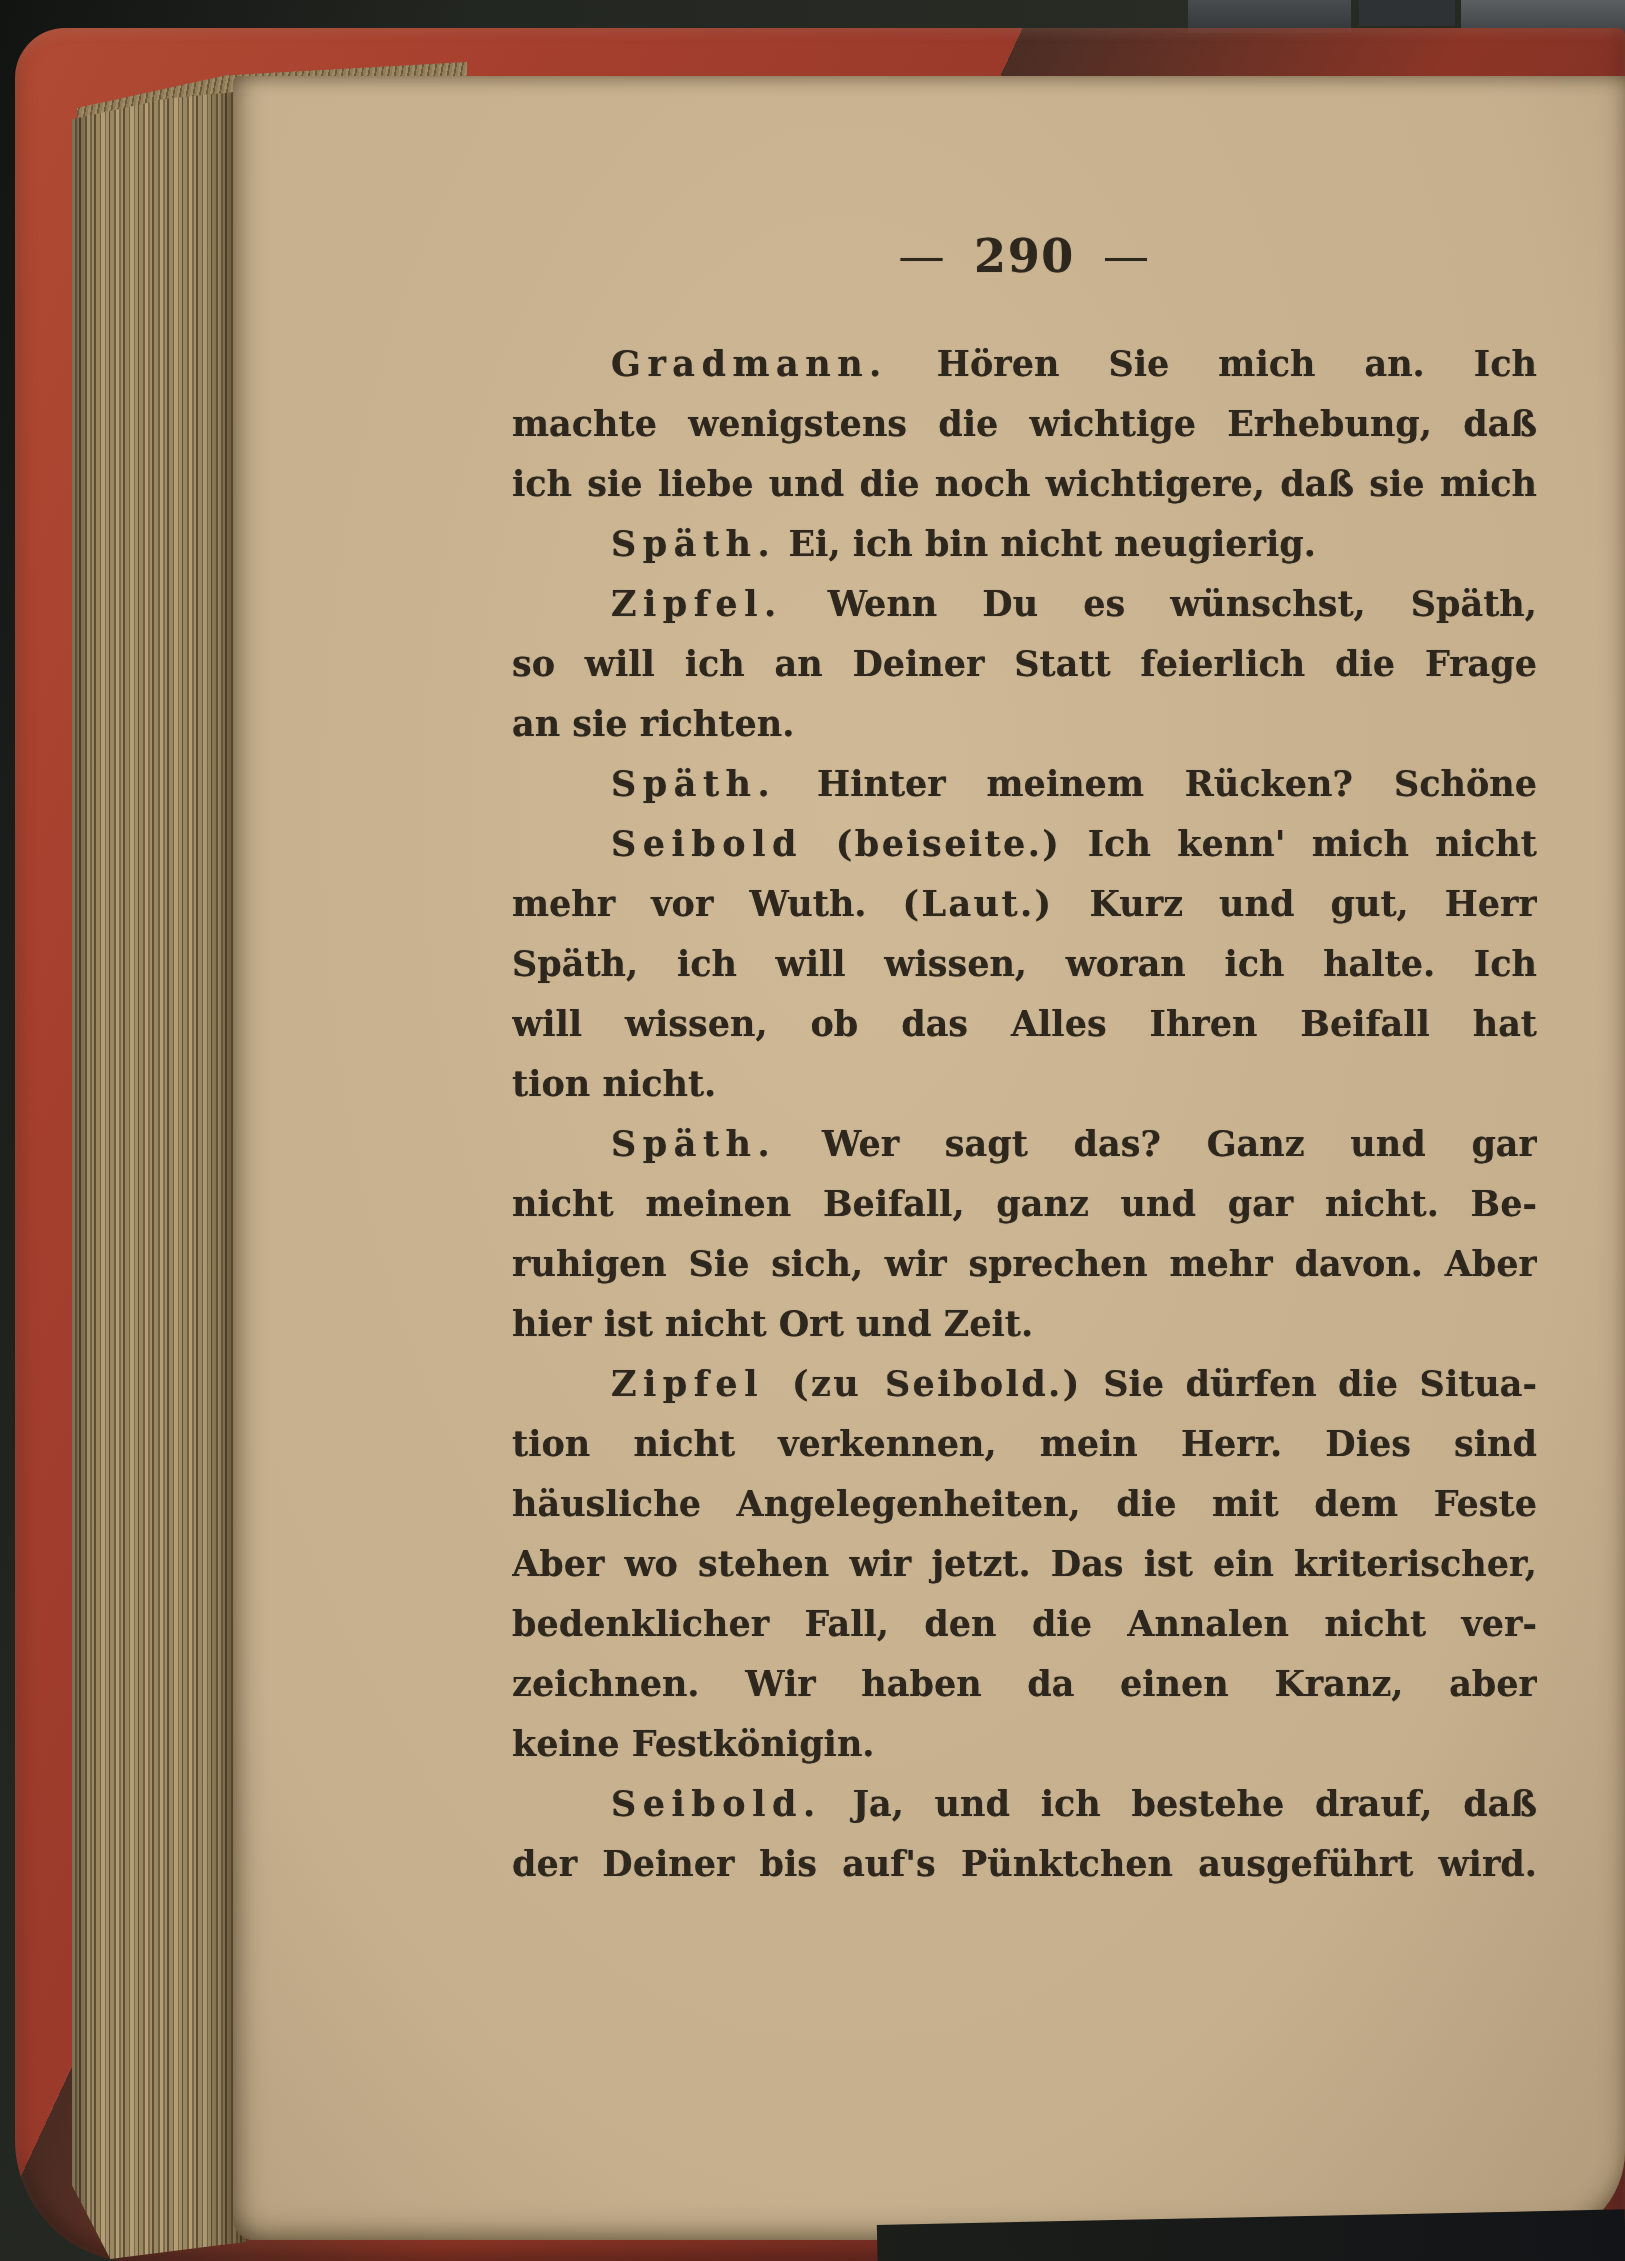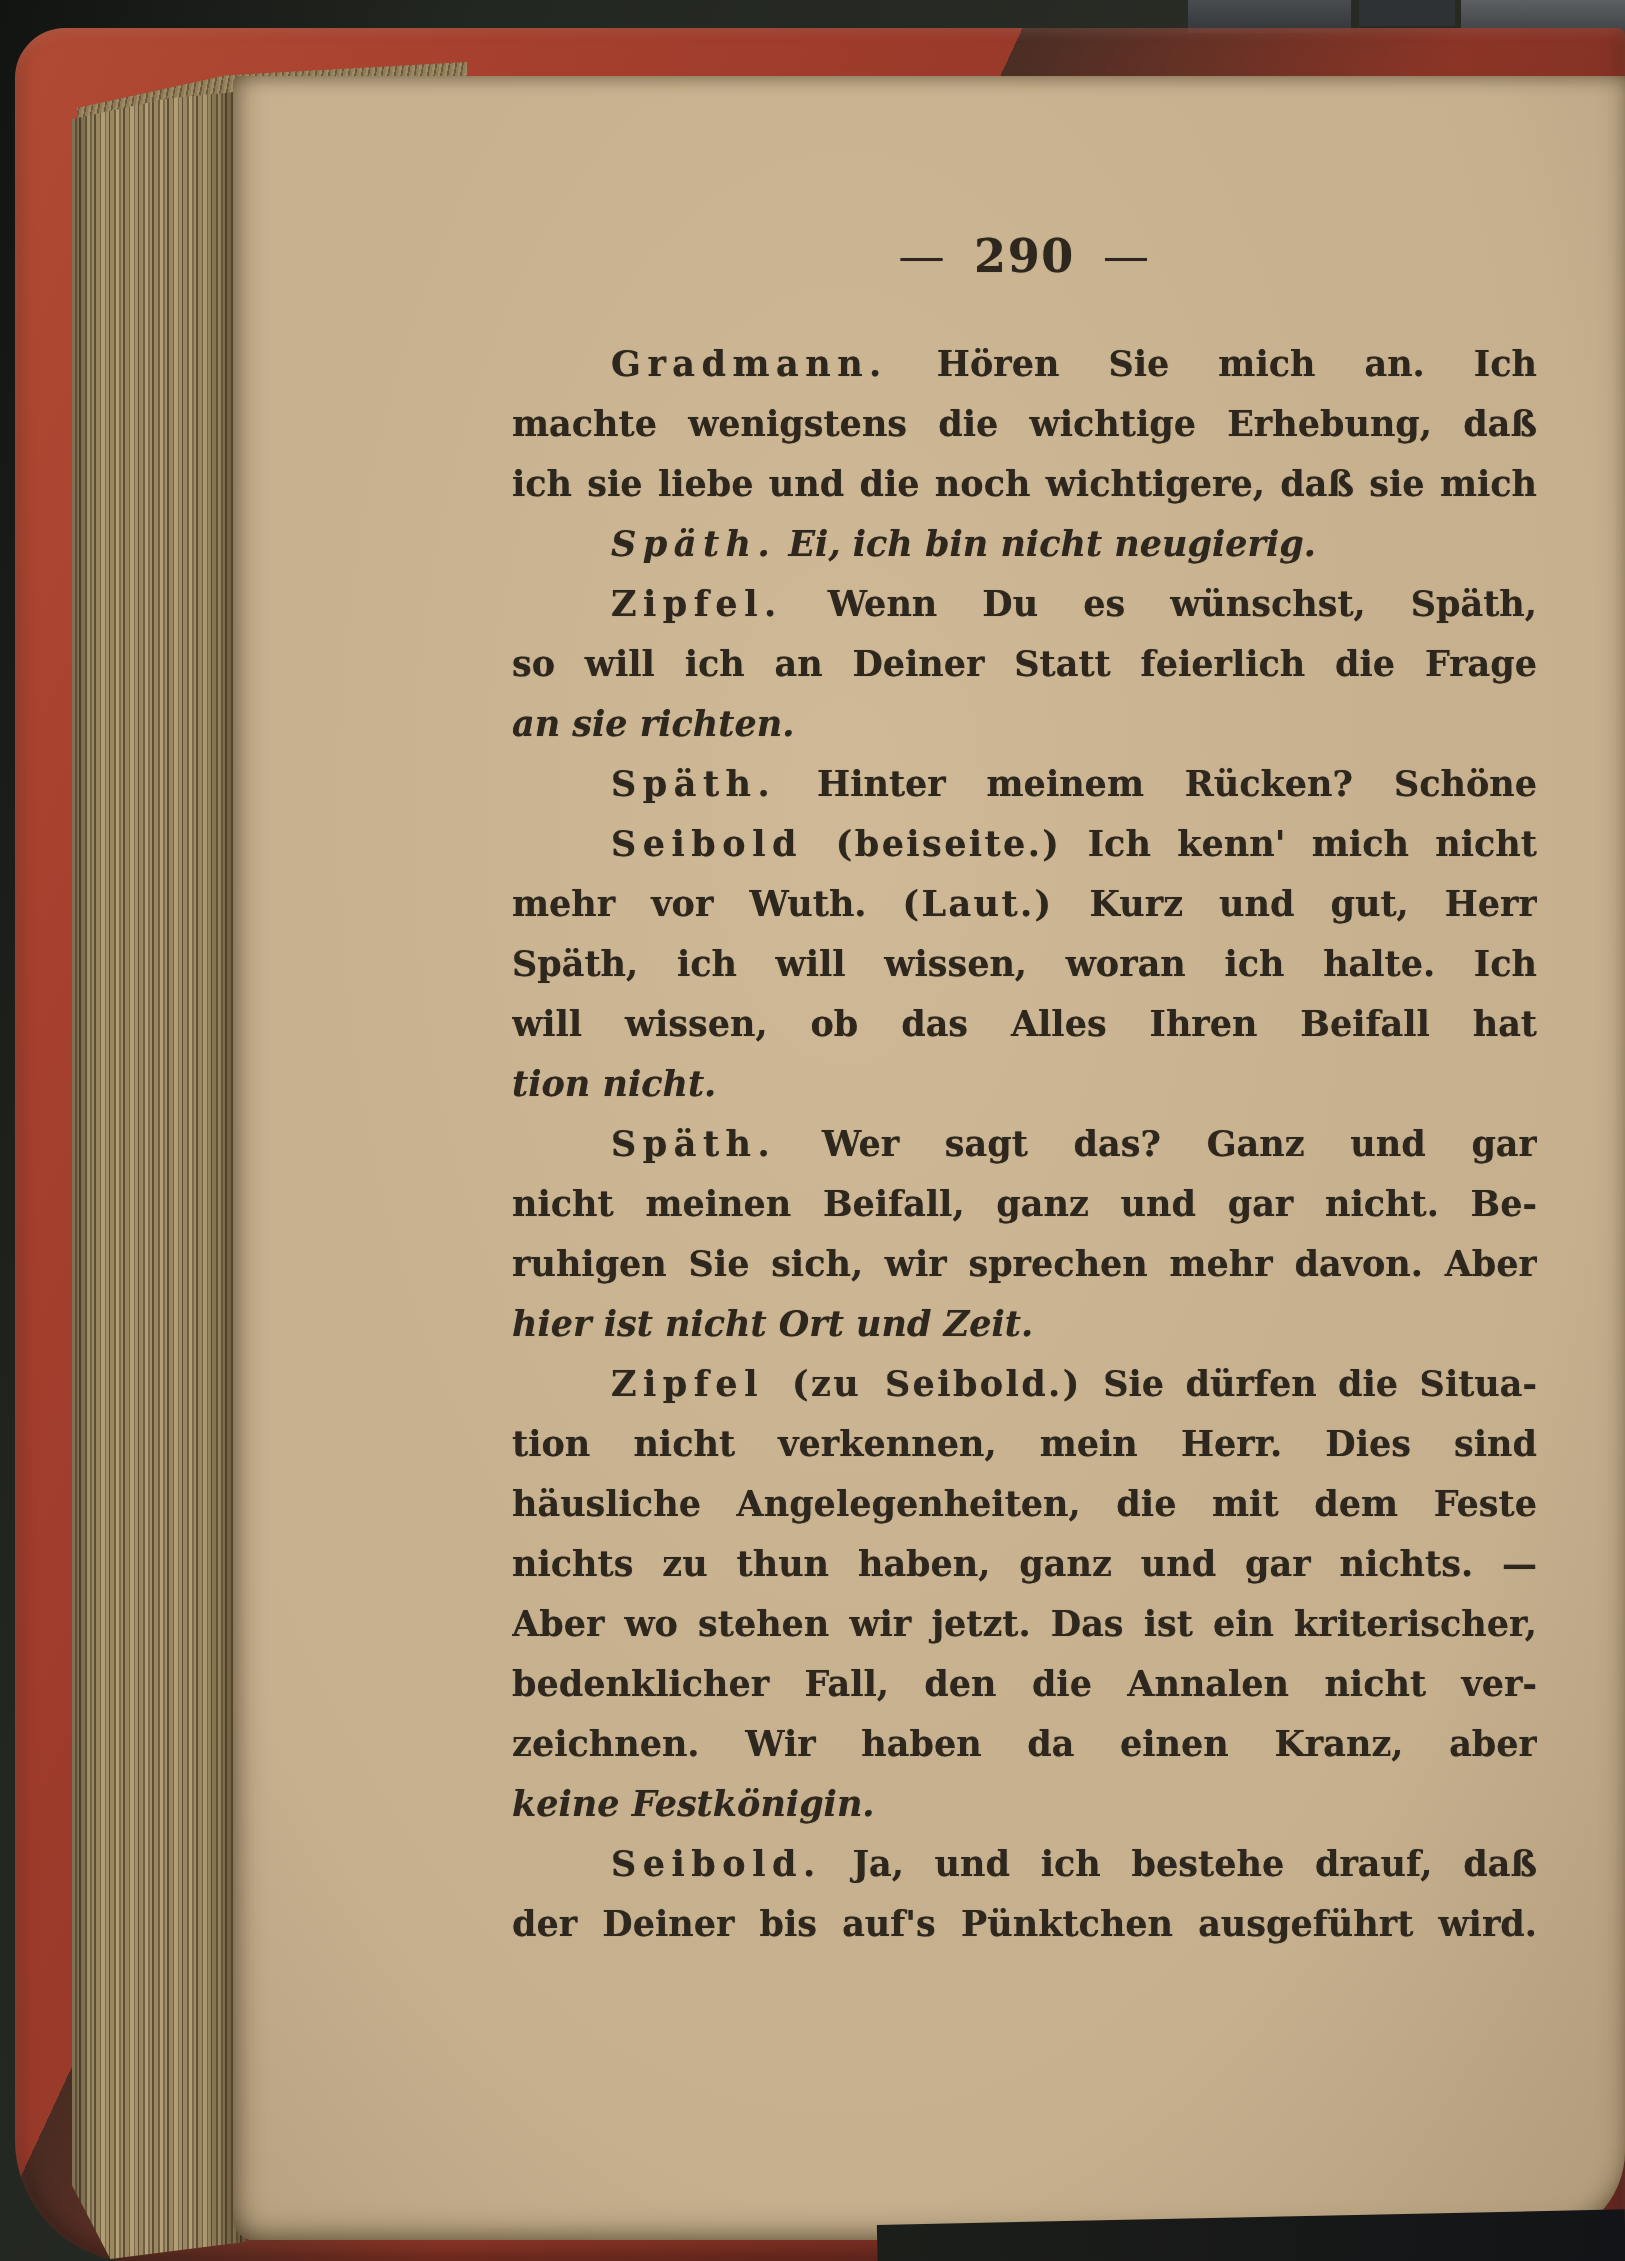--- a/index.html
+++ b/index.html
@@ -73,21 +73,21 @@
     height:62px;line-height:62px;margin-bottom:47px;
     text-align:center;font-size:46px;font-weight:700;letter-spacing:1.6px;
   }
   .pgnum .dash{margin:0 28px;font-weight:400;}
   .line{
     height:60px;line-height:60px;overflow:hidden;
     font-size:35px;font-weight:700;
     text-align:justify;text-align-last:justify;
     white-space:normal;
   }
-  .line.short{text-align:left;text-align-last:left;font-style:italic;}
+  .line.short{text-align:left;text-align-last:left;}
   .line.ind{padding-left:99px;}
   .seg-sp{letter-spacing:6.5px;}
   .seg-st{font-size:35px;letter-spacing:2.4px;font-weight:700;}
 </style>
 </head>
 <body>
 
 <div class="backdrop"></div>
 
 <div class="block b1"></div>
@@ -116,21 +116,20 @@
         <div class="line"><span>Späth, ich will wissen, woran ich halte. Ich</span></div>
         <div class="line"><span>will wissen, ob das Alles Ihren Beifall hat</span></div>
         <div class="line short"><span>tion nicht.</span></div>
         <div class="line ind"><span class="seg-sp">Späth.</span><span> Wer sagt das? Ganz und gar</span></div>
         <div class="line"><span>nicht meinen Beifall, ganz und gar nicht. Be-</span></div>
         <div class="line"><span>ruhigen Sie sich, wir sprechen mehr davon. Aber</span></div>
         <div class="line short"><span>hier ist nicht Ort und Zeit.</span></div>
         <div class="line ind"><span class="seg-sp">Zipfel </span><span class="seg-st">(zu Seibold.)</span><span> Sie dürfen die Situa-</span></div>
         <div class="line"><span>tion nicht verkennen, mein Herr. Dies sind</span></div>
         <div class="line"><span>häusliche Angelegenheiten, die mit dem Feste</span></div>
-        <div class="line"><span>nichts zu thun haben, ganz und gar nichts. —</span></div>
         <div class="line"><span>Aber wo stehen wir jetzt. Das ist ein kriterischer,</span></div>
         <div class="line"><span>bedenklicher Fall, den die Annalen nicht ver-</span></div>
         <div class="line"><span>zeichnen. Wir haben da einen Kranz, aber</span></div>
         <div class="line short"><span>keine Festkönigin.</span></div>
         <div class="line ind"><span class="seg-sp">Seibold.</span><span> Ja, und ich bestehe drauf, daß</span></div>
         <div class="line"><span>der Deiner bis auf's Pünktchen ausgeführt wird.</span></div>
       </div>
   </div>
 </div>
 

